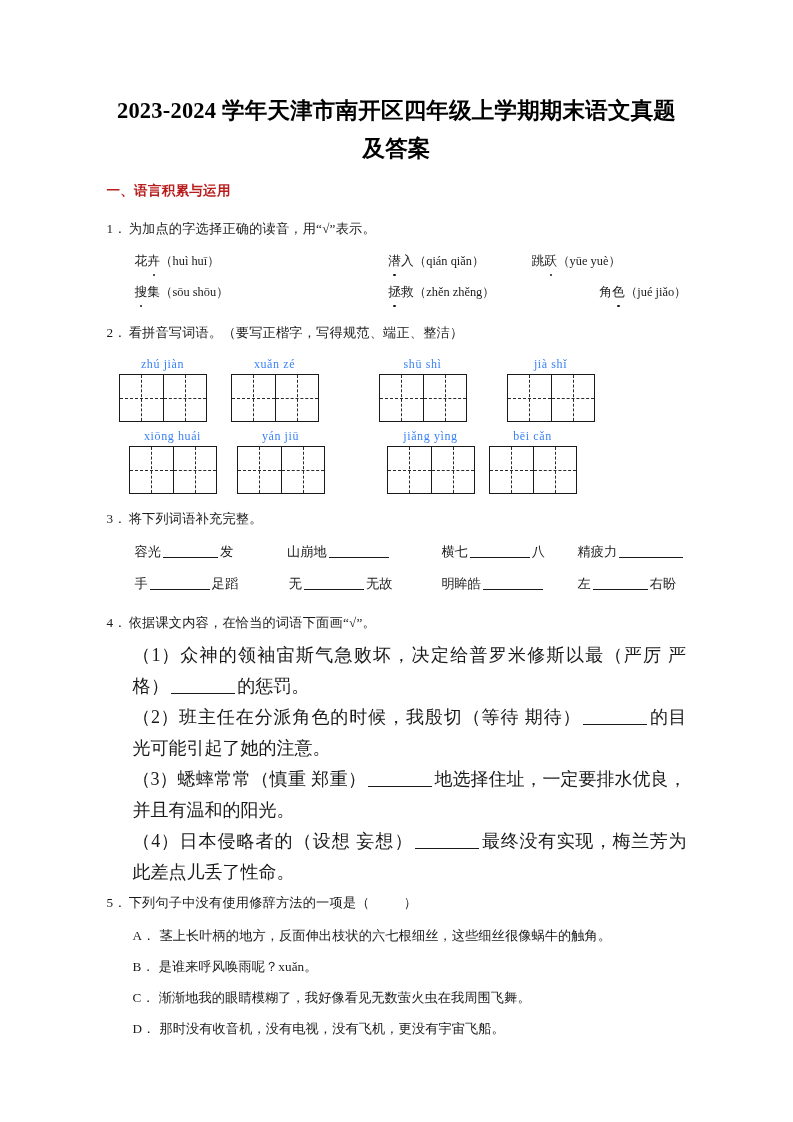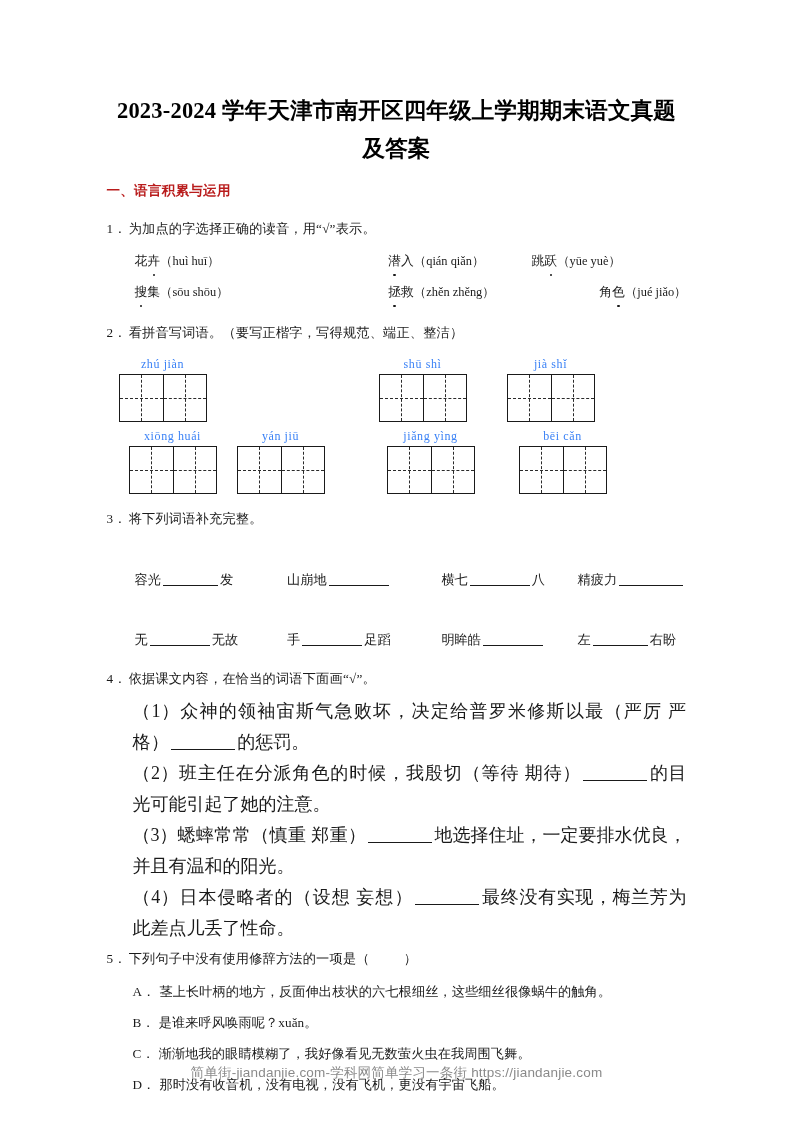--- a/index.html
+++ b/index.html
@@ -93,21 +93,21 @@
   }
   .tzg .cellbox::after {
     content: "";
     position: absolute; top: 0; bottom: 0; left: 50%;
     border-left: 1px dashed #2a2a2a;
   }
 
   
   .idiom-rows { margin: 2px 0 8px 0; padding-left: 28px; }
   .idiom-row { display: flex; line-height: 32px; font-size: 13.2px; }
-  .idiom-row .icell { white-space: nowrap; margin-top: 28px; }
+  .idiom-row .icell { white-space: nowrap; }
   .idiom-row .i1 { width: 168px; }
   .idiom-row .i2 { width: 170px; }
   .idiom-row .i3 { width: 150px; }
   .idiom-row .i4 { width: 120px; }
   .blank {
     display: inline-block;
     border-bottom: 1.1px solid #1a1a1a;
     height: 14px;
     margin: 0 2px;
     vertical-align: -2px;
@@ -176,20 +176,27 @@
 
       <div class="grid-block">
         <div class="grid-row">
           <div class="grid-item" style="left:12px">
             <div class="grid-label">zhú jiàn</div>
             <div class="tzg">
                 <div class="cellbox"></div>
                 <div class="cellbox"></div>
               </div>
           </div>
+          <div class="grid-item" style="left:124px">
+            <div class="grid-label">xuǎn zé</div>
+            <div class="tzg">
+                <div class="cellbox"></div>
+                <div class="cellbox"></div>
+              </div>
+          </div>
           <div class="grid-item" style="left:272px">
             <div class="grid-label">shū shì</div>
             <div class="tzg">
                 <div class="cellbox"></div>
                 <div class="cellbox"></div>
               </div>
           </div>
           <div class="grid-item" style="left:400px">
             <div class="grid-label">jià shǐ</div>
             <div class="tzg">
@@ -214,21 +221,21 @@
                 <div class="cellbox"></div>
               </div>
           </div>
           <div class="grid-item" style="left:280px">
             <div class="grid-label">jiǎng yìng</div>
             <div class="tzg">
                 <div class="cellbox"></div>
                 <div class="cellbox"></div>
               </div>
           </div>
-          <div class="grid-item" style="left:412px">
+          <div class="grid-item" style="left:382px">
             <div class="grid-label">bēi cǎn</div>
             <div class="tzg">
                 <div class="cellbox"></div>
                 <div class="cellbox"></div>
               </div>
           </div>
         </div>
       </div>
     </div>
 
@@ -237,22 +244,22 @@
         <span class="q-num">3．</span><span>将下列词语补充完整。</span>
       </div>
       <div class="idiom-rows">
         <div class="idiom-row">
           <div class="icell i1"><span>容光</span><span class="blank b55"></span><span>发</span></div>
           <div class="icell i2"><span>山崩地</span><span class="blank b60"></span><span></span></div>
           <div class="icell i3"><span>横七</span><span class="blank b60"></span><span>八</span></div>
           <div class="icell i4"><span>精疲力</span><span class="blank b64"></span><span></span></div>
         </div>
         <div class="idiom-row">
+          <div class="icell i2"><span>手</span><span class="blank b60"></span><span>足蹈</span></div>
           <div class="icell i1"><span>无</span><span class="blank b60"></span><span>无故</span></div>
-          <div class="icell i2"><span>手</span><span class="blank b60"></span><span>足蹈</span></div>
           <div class="icell i3"><span>明眸皓</span><span class="blank b60"></span><span></span></div>
           <div class="icell i4"><span>左</span><span class="blank b55"></span><span>右盼</span></div>
         </div>
       </div>
     </div>
 
     <div class="q">
       <div class="q-stem">
         <span class="q-num">4．</span><span>依据课文内容，在恰当的词语下面画“√”。</span>
       </div>
@@ -271,15 +278,14 @@
       <div class="opts">
         <div class="opt"><span class="opt-letter">A．</span><span>茎上长叶柄的地方，反面伸出枝状的六七根细丝，这些细丝很像蜗牛的触角。</span></div>
         <div class="opt"><span class="opt-letter">B．</span><span>是谁来呼风唤雨呢？xuǎn。</span></div>
         <div class="opt"><span class="opt-letter">C．</span><span>渐渐地我的眼睛模糊了，我好像看见无数萤火虫在我周围飞舞。</span></div>
         <div class="opt"><span class="opt-letter">D．</span><span>那时没有收音机，没有电视，没有飞机，更没有宇宙飞船。</span></div>
       </div>
     </div>
 
   </div>
 
-  <div class="footer">简单街-jiandanjie.com-学科网简单学习一条街 https://jiandanjie.com</div>
 
 </div>
 
 </body></html>

